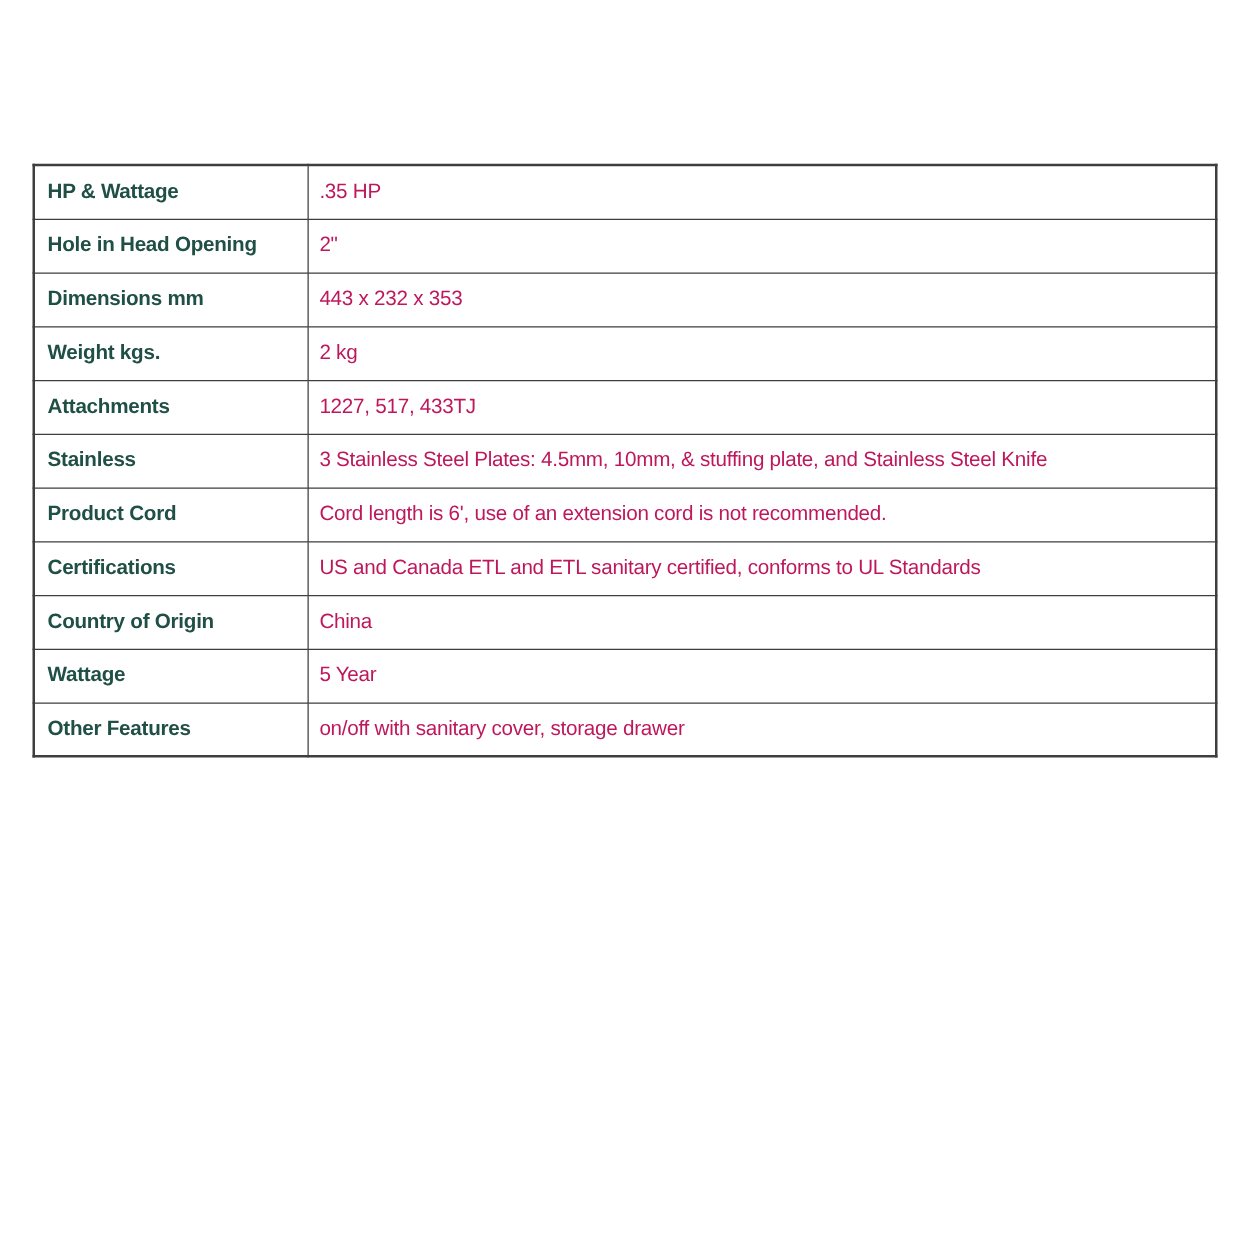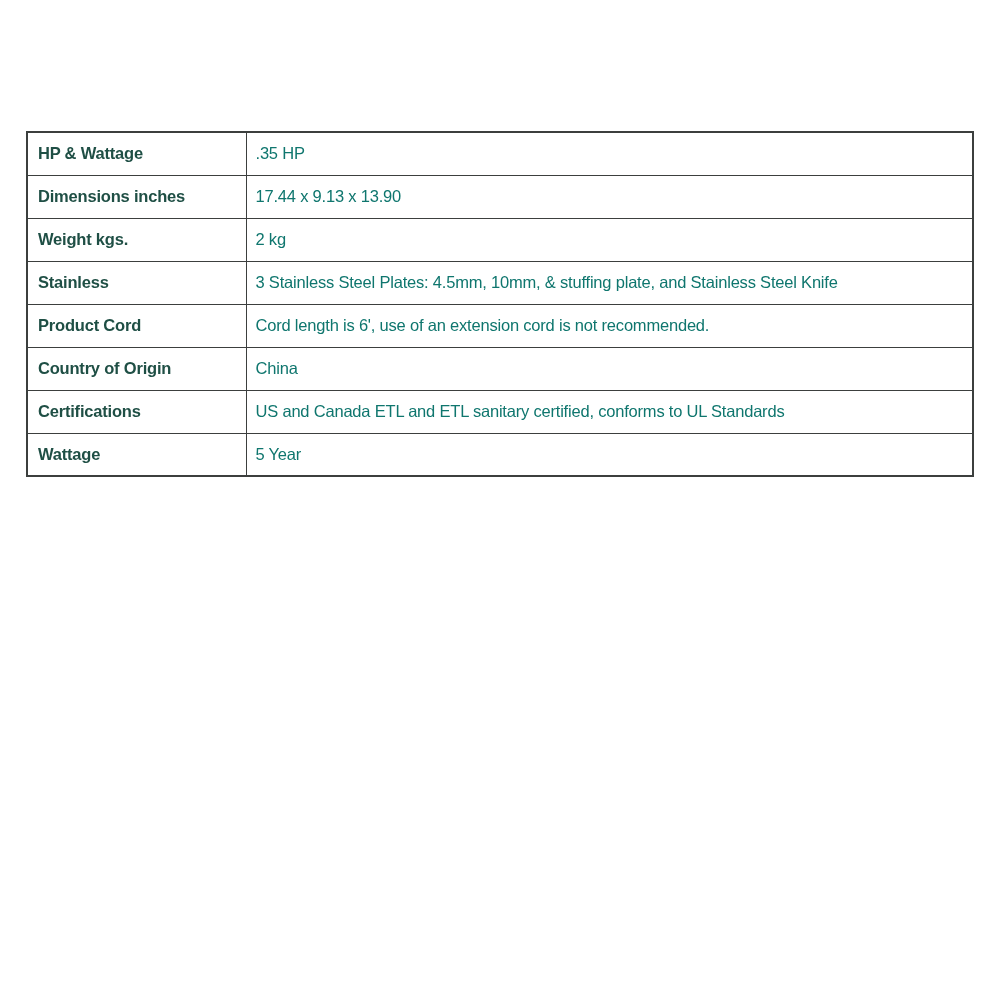--- a/index.html
+++ b/index.html
@@ -39,75 +39,87 @@
     color: #1f4f45;
     white-space: nowrap;
     vertical-align: middle;
     margin-top: 12px;
   }
   td.spec-value {
     padding: 0 6px 0 9px;
     font-weight: normal;
     font-size: 16.5px;
     letter-spacing: -0.2px;
-    color: #0f766e;
+    color: #be185d;
     white-space: nowrap;
     overflow: hidden;
     vertical-align: middle;
   }
 </style>
 </head>
 <body>
 
 <div class="table-wrap">
   <table class="spec-table">
     <tbody>
   <tr>
     <td class="spec-label">HP &amp; Wattage</td>
     <td class="spec-value">.35 HP</td>
   </tr>
 
 
-
+  <tr>
+    <td class="spec-label">Hole in Head Opening</td>
+    <td class="spec-value">2"</td>
+  </tr>
 
   <tr>
-    <td class="spec-label">Dimensions inches</td>
-    <td class="spec-value">17.44 x 9.13 x 13.90</td>
+    <td class="spec-label">Dimensions mm</td>
+    <td class="spec-value">443 x 232 x 353</td>
   </tr>
+
 
   <tr>
     <td class="spec-label">Weight kgs.</td>
     <td class="spec-value">2 kg</td>
   </tr>
 
 
 
+  <tr>
+    <td class="spec-label">Attachments</td>
+    <td class="spec-value">1227, 517, 433TJ</td>
+  </tr>
 
 
   <tr>
     <td class="spec-label">Stainless</td>
     <td class="spec-value">3 Stainless Steel Plates: 4.5mm, 10mm, &amp; stuffing plate, and Stainless Steel Knife</td>
   </tr>
 
 
   <tr>
     <td class="spec-label">Product Cord</td>
     <td class="spec-value">Cord length is 6', use of an extension cord is not recommended.</td>
   </tr>
 
   <tr>
-    <td class="spec-label">Country of Origin</td>
-    <td class="spec-value">China</td>
+    <td class="spec-label">Certifications</td>
+    <td class="spec-value">US and Canada ETL and ETL sanitary certified, conforms to UL Standards</td>
   </tr>
 
   <tr>
-    <td class="spec-label">Certifications</td>
-    <td class="spec-value">US and Canada ETL and ETL sanitary certified, conforms to UL Standards</td>
+    <td class="spec-label">Country of Origin</td>
+    <td class="spec-value">China</td>
   </tr>
 
   <tr>
     <td class="spec-label">Wattage</td>
     <td class="spec-value">5 Year</td>
   </tr>
 
+  <tr>
+    <td class="spec-label">Other Features</td>
+    <td class="spec-value">on/off with sanitary cover, storage drawer</td>
+  </tr>
 </tbody>
   </table>
 </div>
 
 </body></html>

